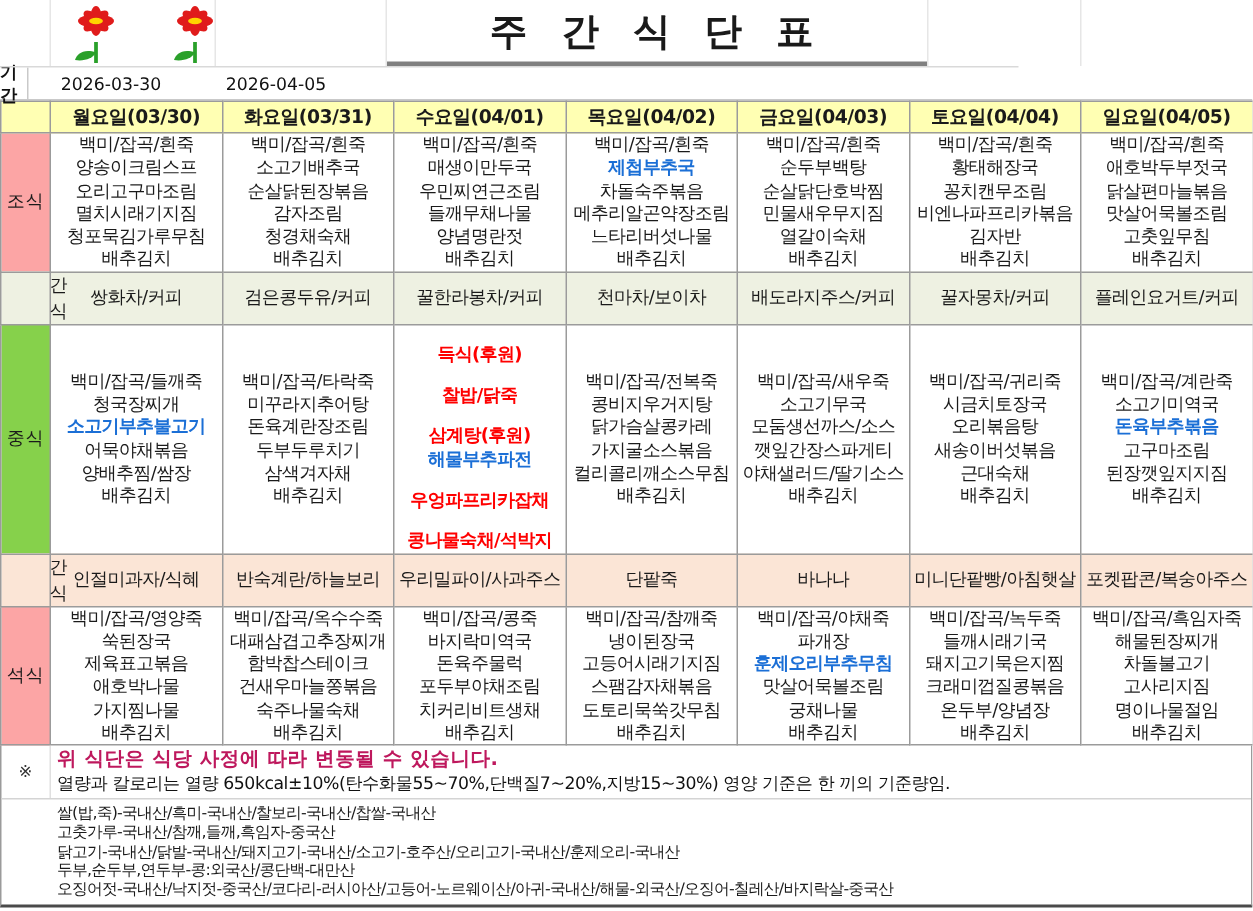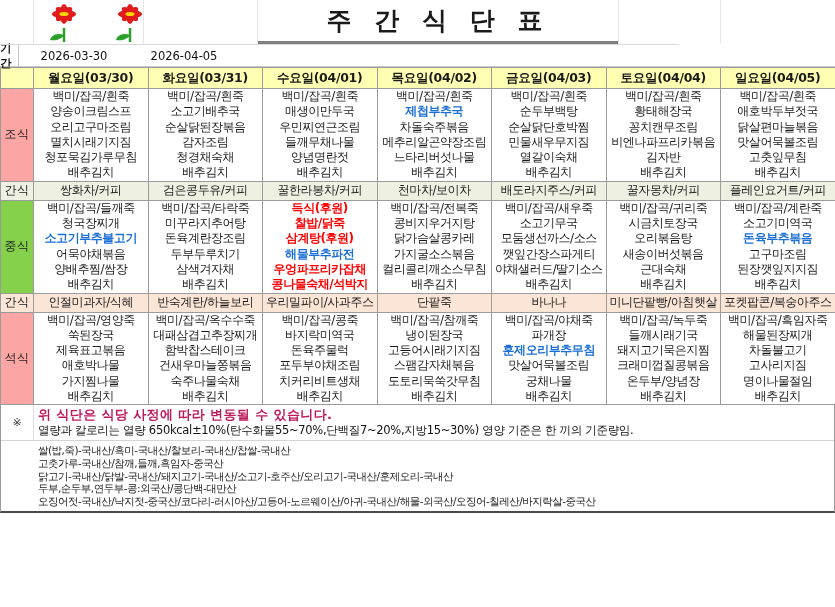--- a/index.html
+++ b/index.html
@@ -101,32 +101,32 @@
 
   td.rowlabel {
     text-align: center;
     font-size: 12px;
     font-weight: 400;
     color: #1a1a1a;
     letter-spacing: 0.5px;
   }
   td.rowlabel.meal-b, td.rowlabel.meal-d { background: #fca5a5; }
   td.rowlabel.meal-l { background: #86d14b; }
-  td.rowlabel.snack  { background: #eef1e2; }
+  td.rowlabel.snack  { background: #eef1e2; padding-left: 32px; }
 
   td.cell {
     text-align: center;
     padding: 3px 1px 4px 1px;
     line-height: 15.3px;
     font-size: 12px;
     color: #1a1a1a;
     letter-spacing: -0.45px;
   }
   td.cell .item { display: block; white-space: nowrap; }
-  td.cell .item.hi-red  { color: #ff0000; font-weight: 700; }
+  td.cell .item.hi-red  { color: #ff0000; font-weight: 700; margin-top: 12px; }
   td.cell .item.hi-blue { color: #1b6fd6; font-weight: 700; }
 
   td.snackcell {
     background: #fbe5d6;
     text-align: center;
     font-size: 12px;
     color: #1a1a1a;
     height: 19px;
     letter-spacing: -0.45px;
     margin-top: 40px;

